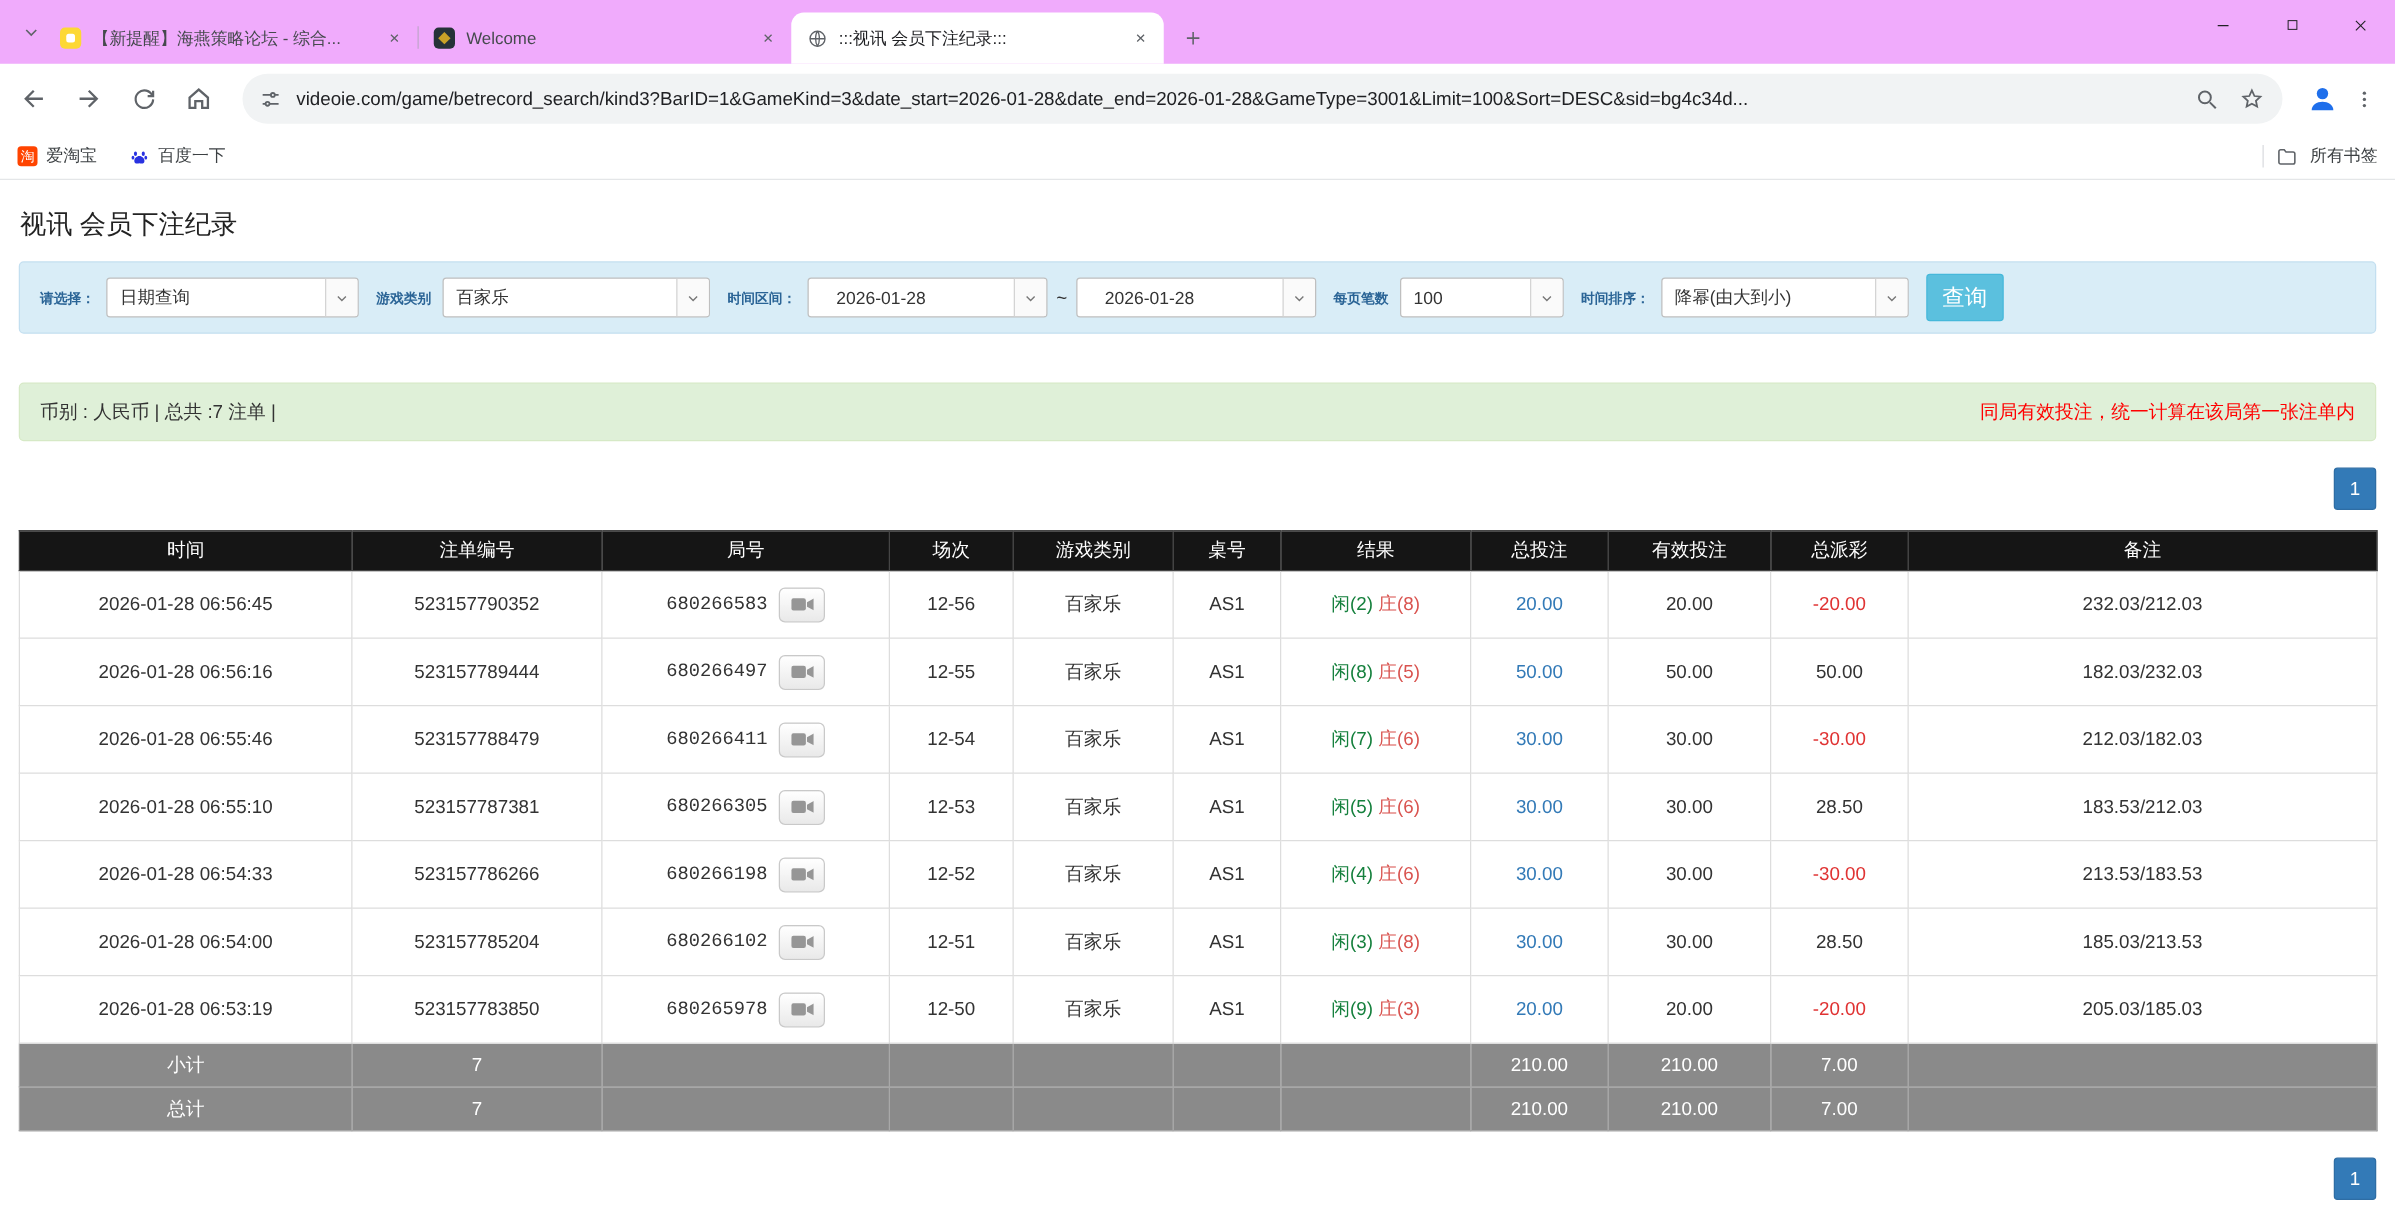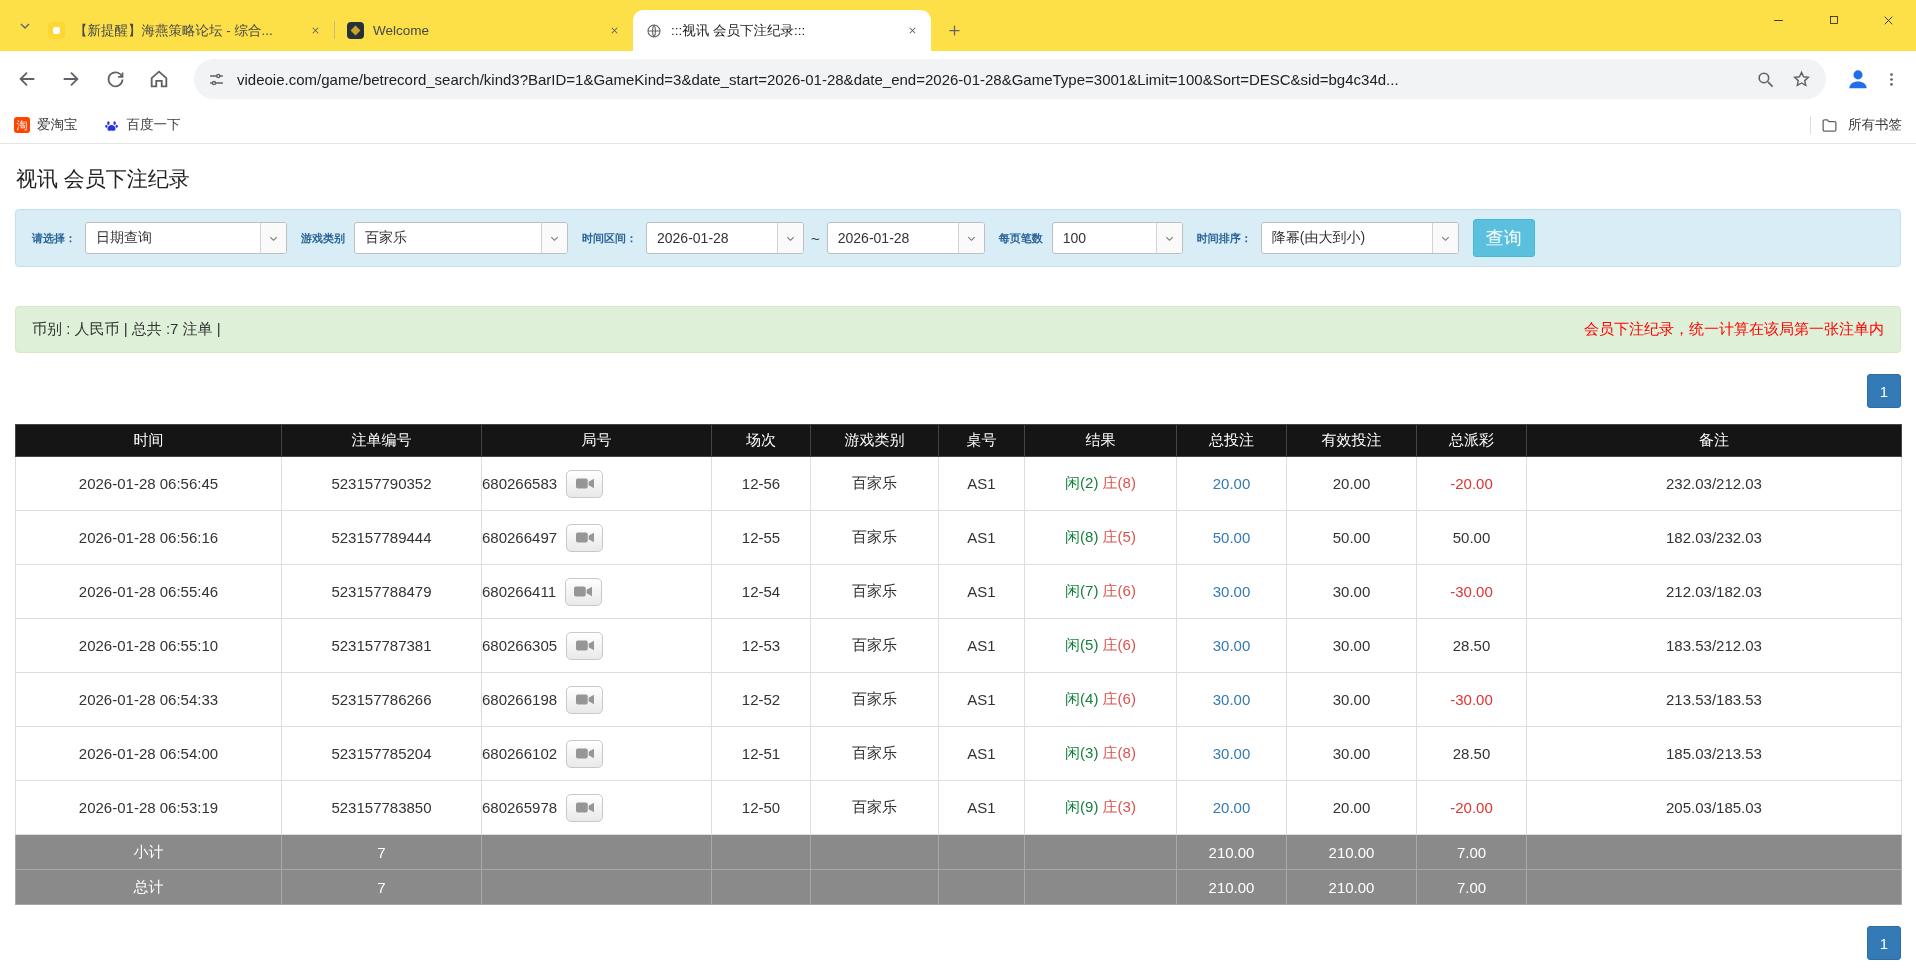--- a/index.html
+++ b/index.html
@@ -1,20 +1,20 @@
 <!DOCTYPE html>
 <html><head>
 <meta charset="utf-8">
 <style>
   * { box-sizing: border-box; margin: 0; padding: 0; }
   html,body { width: 1916px; height: 973px; overflow: hidden; background: #fff;
               font-family: "Liberation Sans", sans-serif; }
 
   
-  .tabstrip { height: 51px; background: #fde047; position: relative;
+  .tabstrip { height: 51px; background: #f0abfc; position: relative;
               display: flex; align-items: flex-end; }
   .tab-search { position: absolute; left: 14px; top: 15px; width: 22px; height: 22px;
                 color: #5f6368; display: flex; align-items: center; justify-content: center; }
   .tabs { display: flex; align-items: flex-end; margin-left: 36px; height: 100%; }
   .tab { width: 298px; height: 41px; display: flex; align-items: center;
          padding: 0 10px 0 12px; border-radius: 10px 10px 0 0; color: #45494d;
          font-size: 13.5px; position: relative; cursor: default; }
   .tab.active { background: #fff; color: #202124; }
   .tab .favicon { width: 17px; height: 17px; margin-right: 9px; flex: 0 0 auto;
                   border-radius: 4px; display: flex; align-items: center; justify-content: center; }
@@ -63,21 +63,21 @@
   .filterbar { margin: 16px 15px 0; background: #d9edf7; border: 1px solid #c3dff0;
                border-radius: 4px; padding: 9px 16px; display: flex; align-items: center; }
   .flabel { color: #2a6496; font-weight: bold; font-size: 11px; margin: 0 9px 0 14px; white-space: nowrap; }
   .flabel:first-child { margin-left: 0; }
   .combo { display: inline-flex; align-items: stretch; background: #fff; border: 1px solid #bfbfbf;
            border-radius: 3px; height: 32px; overflow: hidden; }
   .combo .val { flex: 1; display: flex; align-items: center; padding: 0 10px;
                 font-size: 14px; color: #333; white-space: nowrap; overflow: hidden; }
   .combo .arrow { width: 26px; border-left: 1px solid #d4d4d4; background: #fafafa;
                   display: flex; align-items: center; justify-content: center; color: #777; }
-  .w-choose { width: 202px; } .w-game { width: 214px; } .w-date { width: 158px; }
+  .w-choose { width: 202px; } .w-game { width: 214px; } .w-date { width: 192px; padding-left: 12px; }
   .w-size { width: 131px; } .w-sort { width: 198px; }
   .tilde { color: #333; font-size: 15px; margin: 0 7px; }
   .btn-query { margin-left: 14px; background: #5bc0de; border: 1px solid #46b8da; color: #fff;
                font-size: 18px; padding: 6px 12px; border-radius: 3px; cursor: pointer;
                font-family: "Liberation Sans", sans-serif; }
 
   .infobar { margin: 39px 15px 0; background: #dff0d8; border: 1px solid #d6e9c6; border-radius: 4px;
              padding: 13px 16px; display: flex; justify-content: space-between; align-items: center;
              font-size: 15px; color: #333; }
   .infobar .notice { color: #f00; }
@@ -85,21 +85,21 @@
   .pagerow { display: flex; justify-content: flex-end; margin: 21px 15px 0; }
   .page-btn { width: 34px; height: 34px; background: #337ab7; border: 1px solid #2e6da4; color: #fff;
               border-radius: 3px; display: flex; align-items: center; justify-content: center;
               font-size: 15px; cursor: pointer; }
 
   table.bet-table { margin: 16px 15px 0; border-collapse: collapse; table-layout: fixed;
                     width: 1886px; font-size: 15px; color: #333; }
   .bet-table th { background: #151515; color: #fff; font-weight: 500; height: 32px;
                   border: 1px solid #454545; text-align: center; }
   .bet-table td { border: 1px solid #ddd; height: 54px; text-align: center; background: #fff; }
-  .round-cell { display: flex; align-items: center; justify-content: flex-start; gap: 9px; }
+  .round-cell { display: flex; align-items: center; justify-content: center; gap: 9px; font-family: Liberation Mono, monospace; }
   .video-btn { width: 37px; height: 28px; border: 1px solid #c9c9c9; border-radius: 5px;
                background: linear-gradient(#fff, #e9e9e9); display: inline-flex;
                align-items: center; justify-content: center; color: #969696; cursor: pointer; }
   .link-blue { color: #337ab7; cursor: pointer; }
   .res-player { color: #15803d; }
   .res-banker { color: #d9534f; }
   td.neg { color: #e03333; }
   tr.totals td { background: #8a8a8a; color: #fff; height: 35px; border-color: #a8a8a8; }
 
   svg { display: block; }
@@ -319,21 +319,21 @@
             <path d="M5 9l7 7 7-7" fill="none" stroke="currentColor" stroke-width="2.4"></path>
           </svg>
       </span>
     </span>
 
     <button class="btn-query">查询</button>
   </div>
 
   <div class="infobar">
     <span>币别 : 人民币 | 总共 :7 注单 |</span>
-    <span class="notice">会员下注纪录，统一计算在该局第一张注单内</span>
+    <span class="notice">同局有效投注，统一计算在该局第一张注单内</span>
   </div>
 
   <div class="pagerow">
     <div class="page-btn">1</div>
   </div>
 
   <table class="bet-table">
     <colgroup>
       <col style="width:266px">
         <col style="width:200px">

